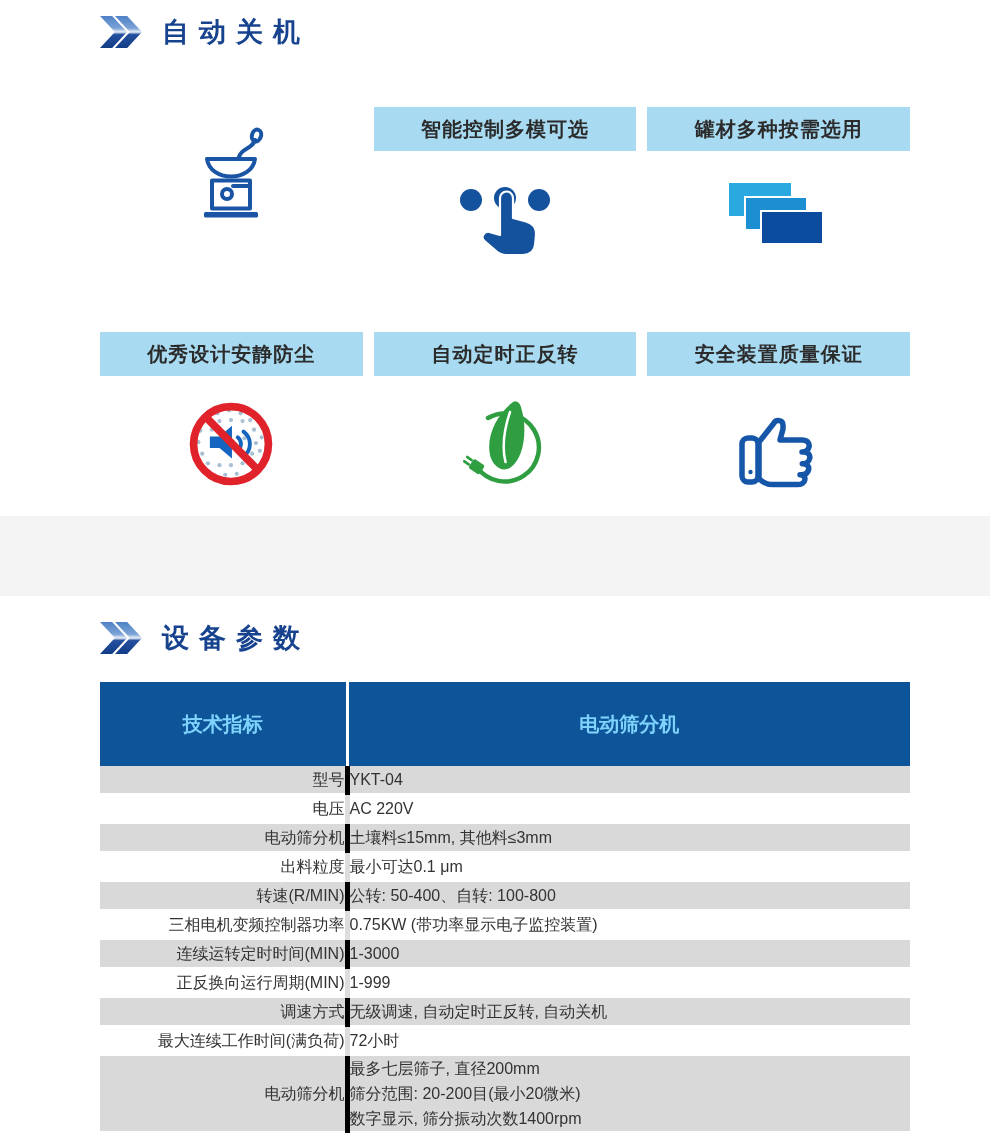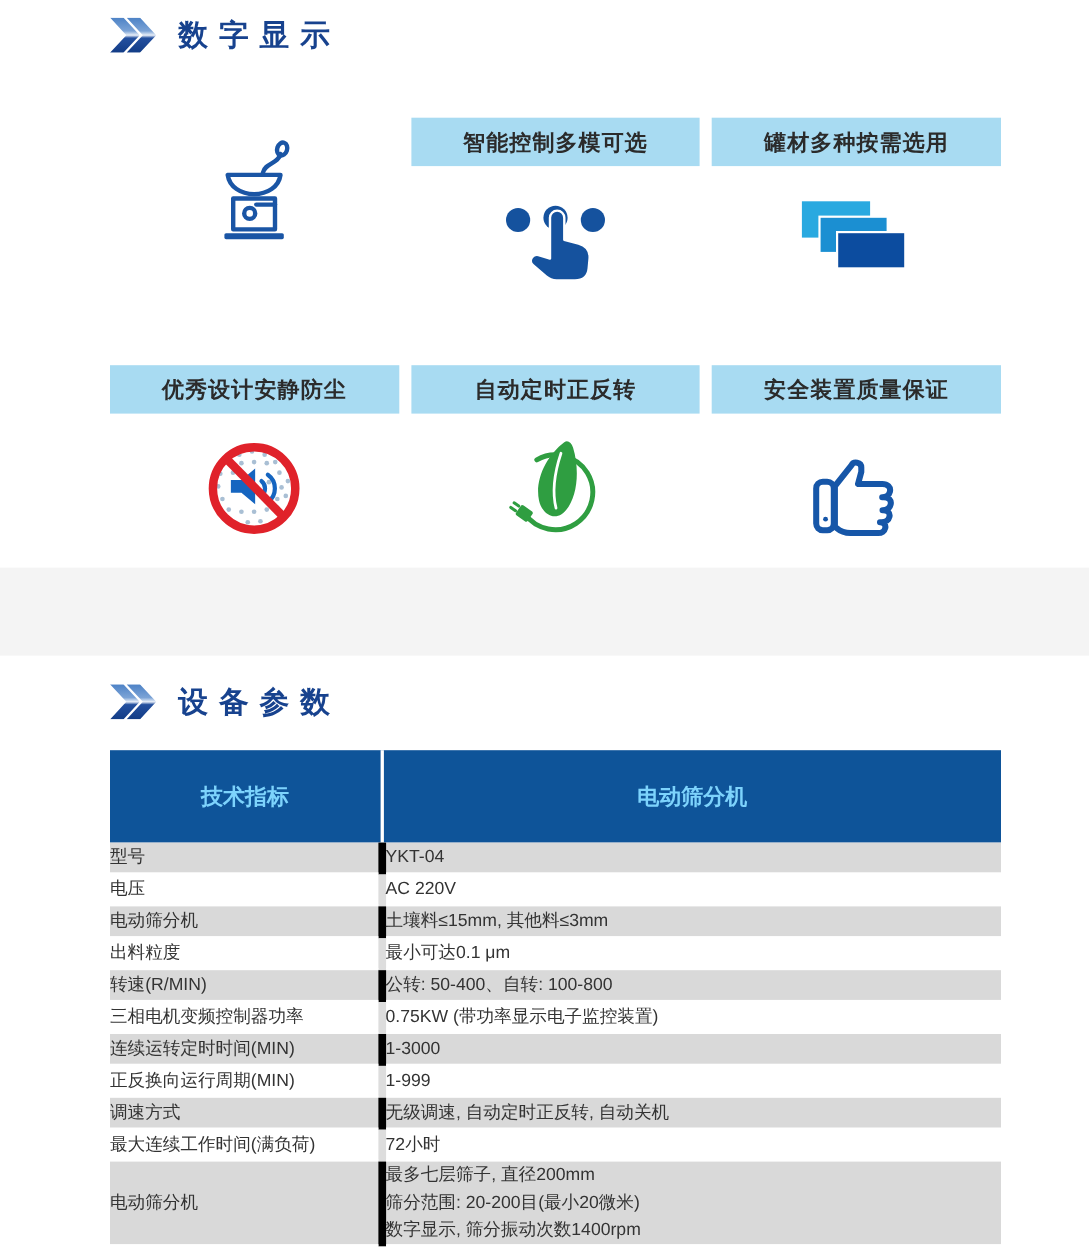--- a/index.html
+++ b/index.html
@@ -25,40 +25,40 @@
   .divider-band{height:80px;background:#f4f4f4;width:990px;}
 
   .params-section{margin-top:24px;}
   table.spec{border-collapse:collapse;table-layout:fixed;width:810px;margin:26px 80px 0 100px;}
   table.spec col.c-label{width:247px;}
   table.spec col.c-value{width:563px;}
   table.spec th{background:#0e5499;color:#7dd3fc;font-size:20px;font-weight:bold;height:60px;
     text-align:center;padding:12px;border:none;}
   table.spec th.th-label{border-right:3px solid #ffffff;}
   table.spec td{font-size:16px;color:#333333;height:27px;line-height:25px;padding:0;border-bottom:2px solid #ffffff;}
-  td.cell-label{text-align:left;border-right:7px solid #000000;}
+  td.cell-label{text-align:right;border-right:5px solid #000000;}
   td.cell-value{text-align:left;padding-left:22px;white-space:pre-line;}
   tbody tr:nth-child(odd){background:#d9d9d9;}
   tbody tr:nth-child(even){background:#ffffff;}
   tbody tr:nth-child(even) td.cell-label{border-right-color:#dddddd;}
 
   svg{display:block;}
 </style>
 </head>
 <body>
 
 <main class="page">
 
   <section class="features-section">
     <div class="section-header">
       <span class="chevron-icon">
         <span class="chev c1"></span>
           <span class="chev c2"></span>
       </span>
-      <h2 class="section-title">数字显示</h2>
+      <h2 class="section-title">自动关机</h2>
     </div>
 
     <div class="feature-grid">
 
       <div class="feature-card">
         <div class="feature-icon-wrap">
           <svg width="100" height="100" viewBox="0 0 100 100">
             <g fill="none" stroke="#1a55a5" stroke-width="4" stroke-linecap="round" stroke-linejoin="round">
               <path d="M26 32 H74 C72.5 43 62 49.5 50 49.5 C38 49.5 27.5 43 26 32 Z"></path>
               <path d="M58 30 C60 21 72 22 74 13"></path>

